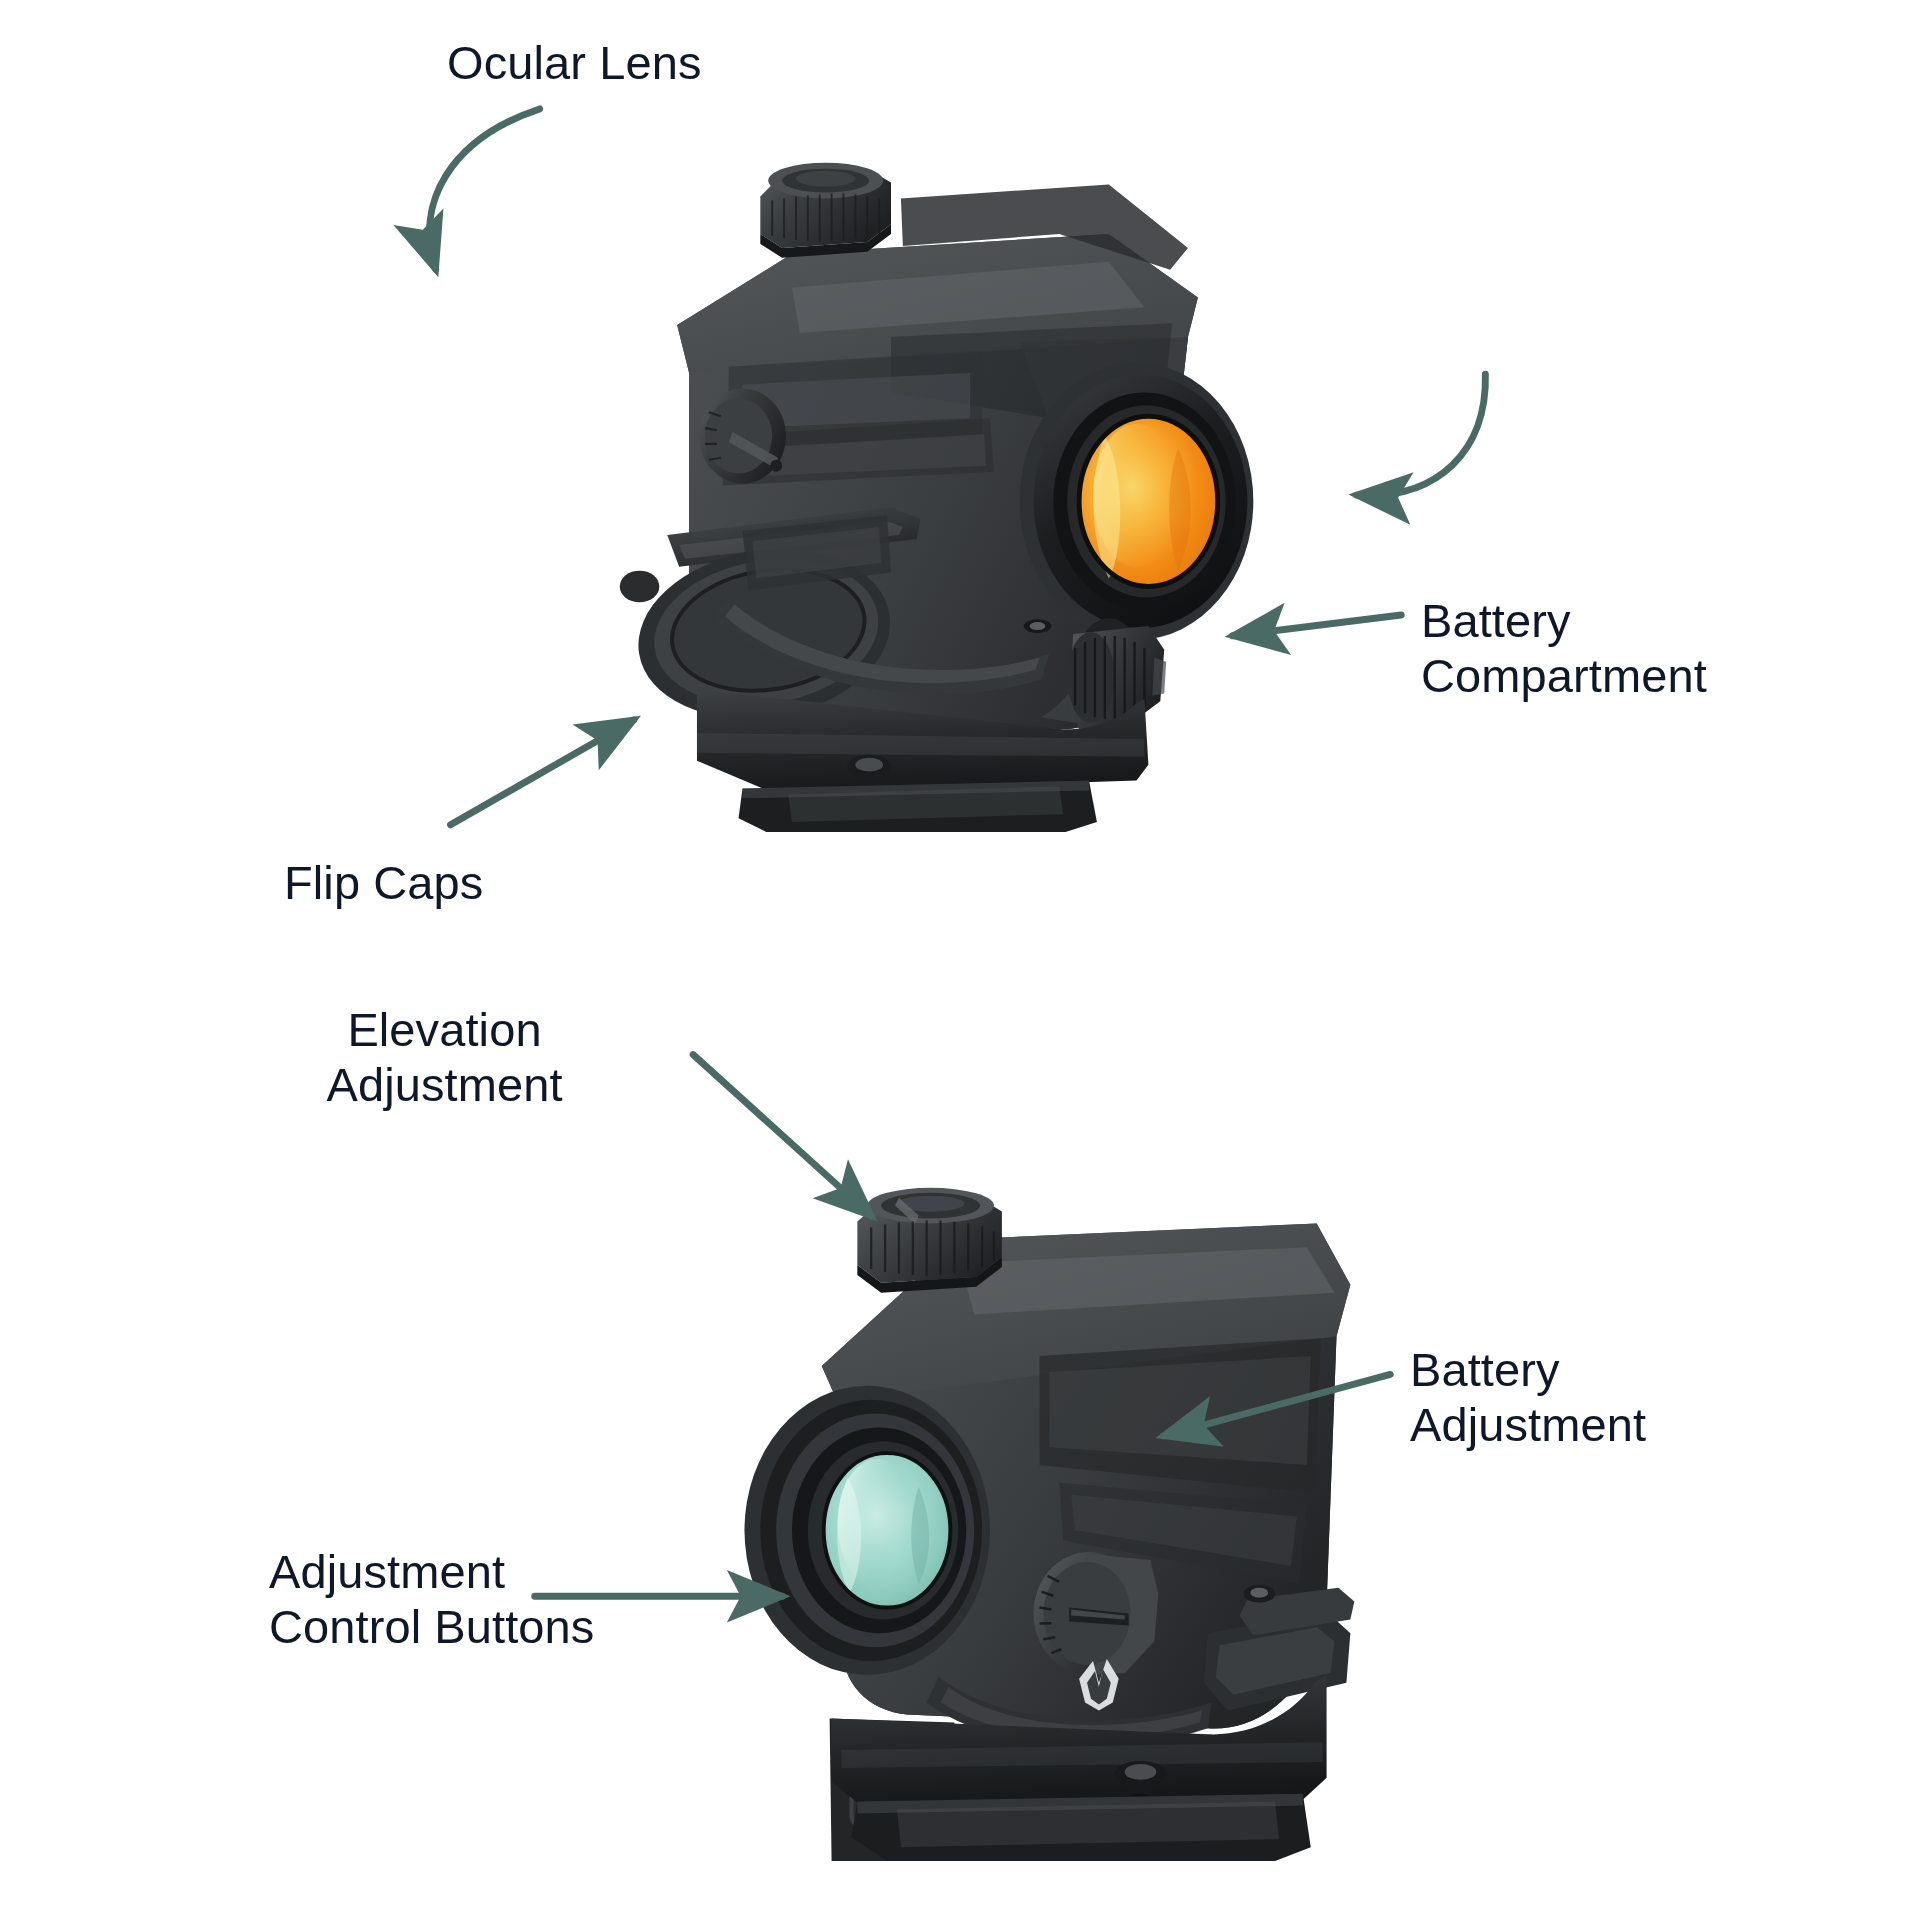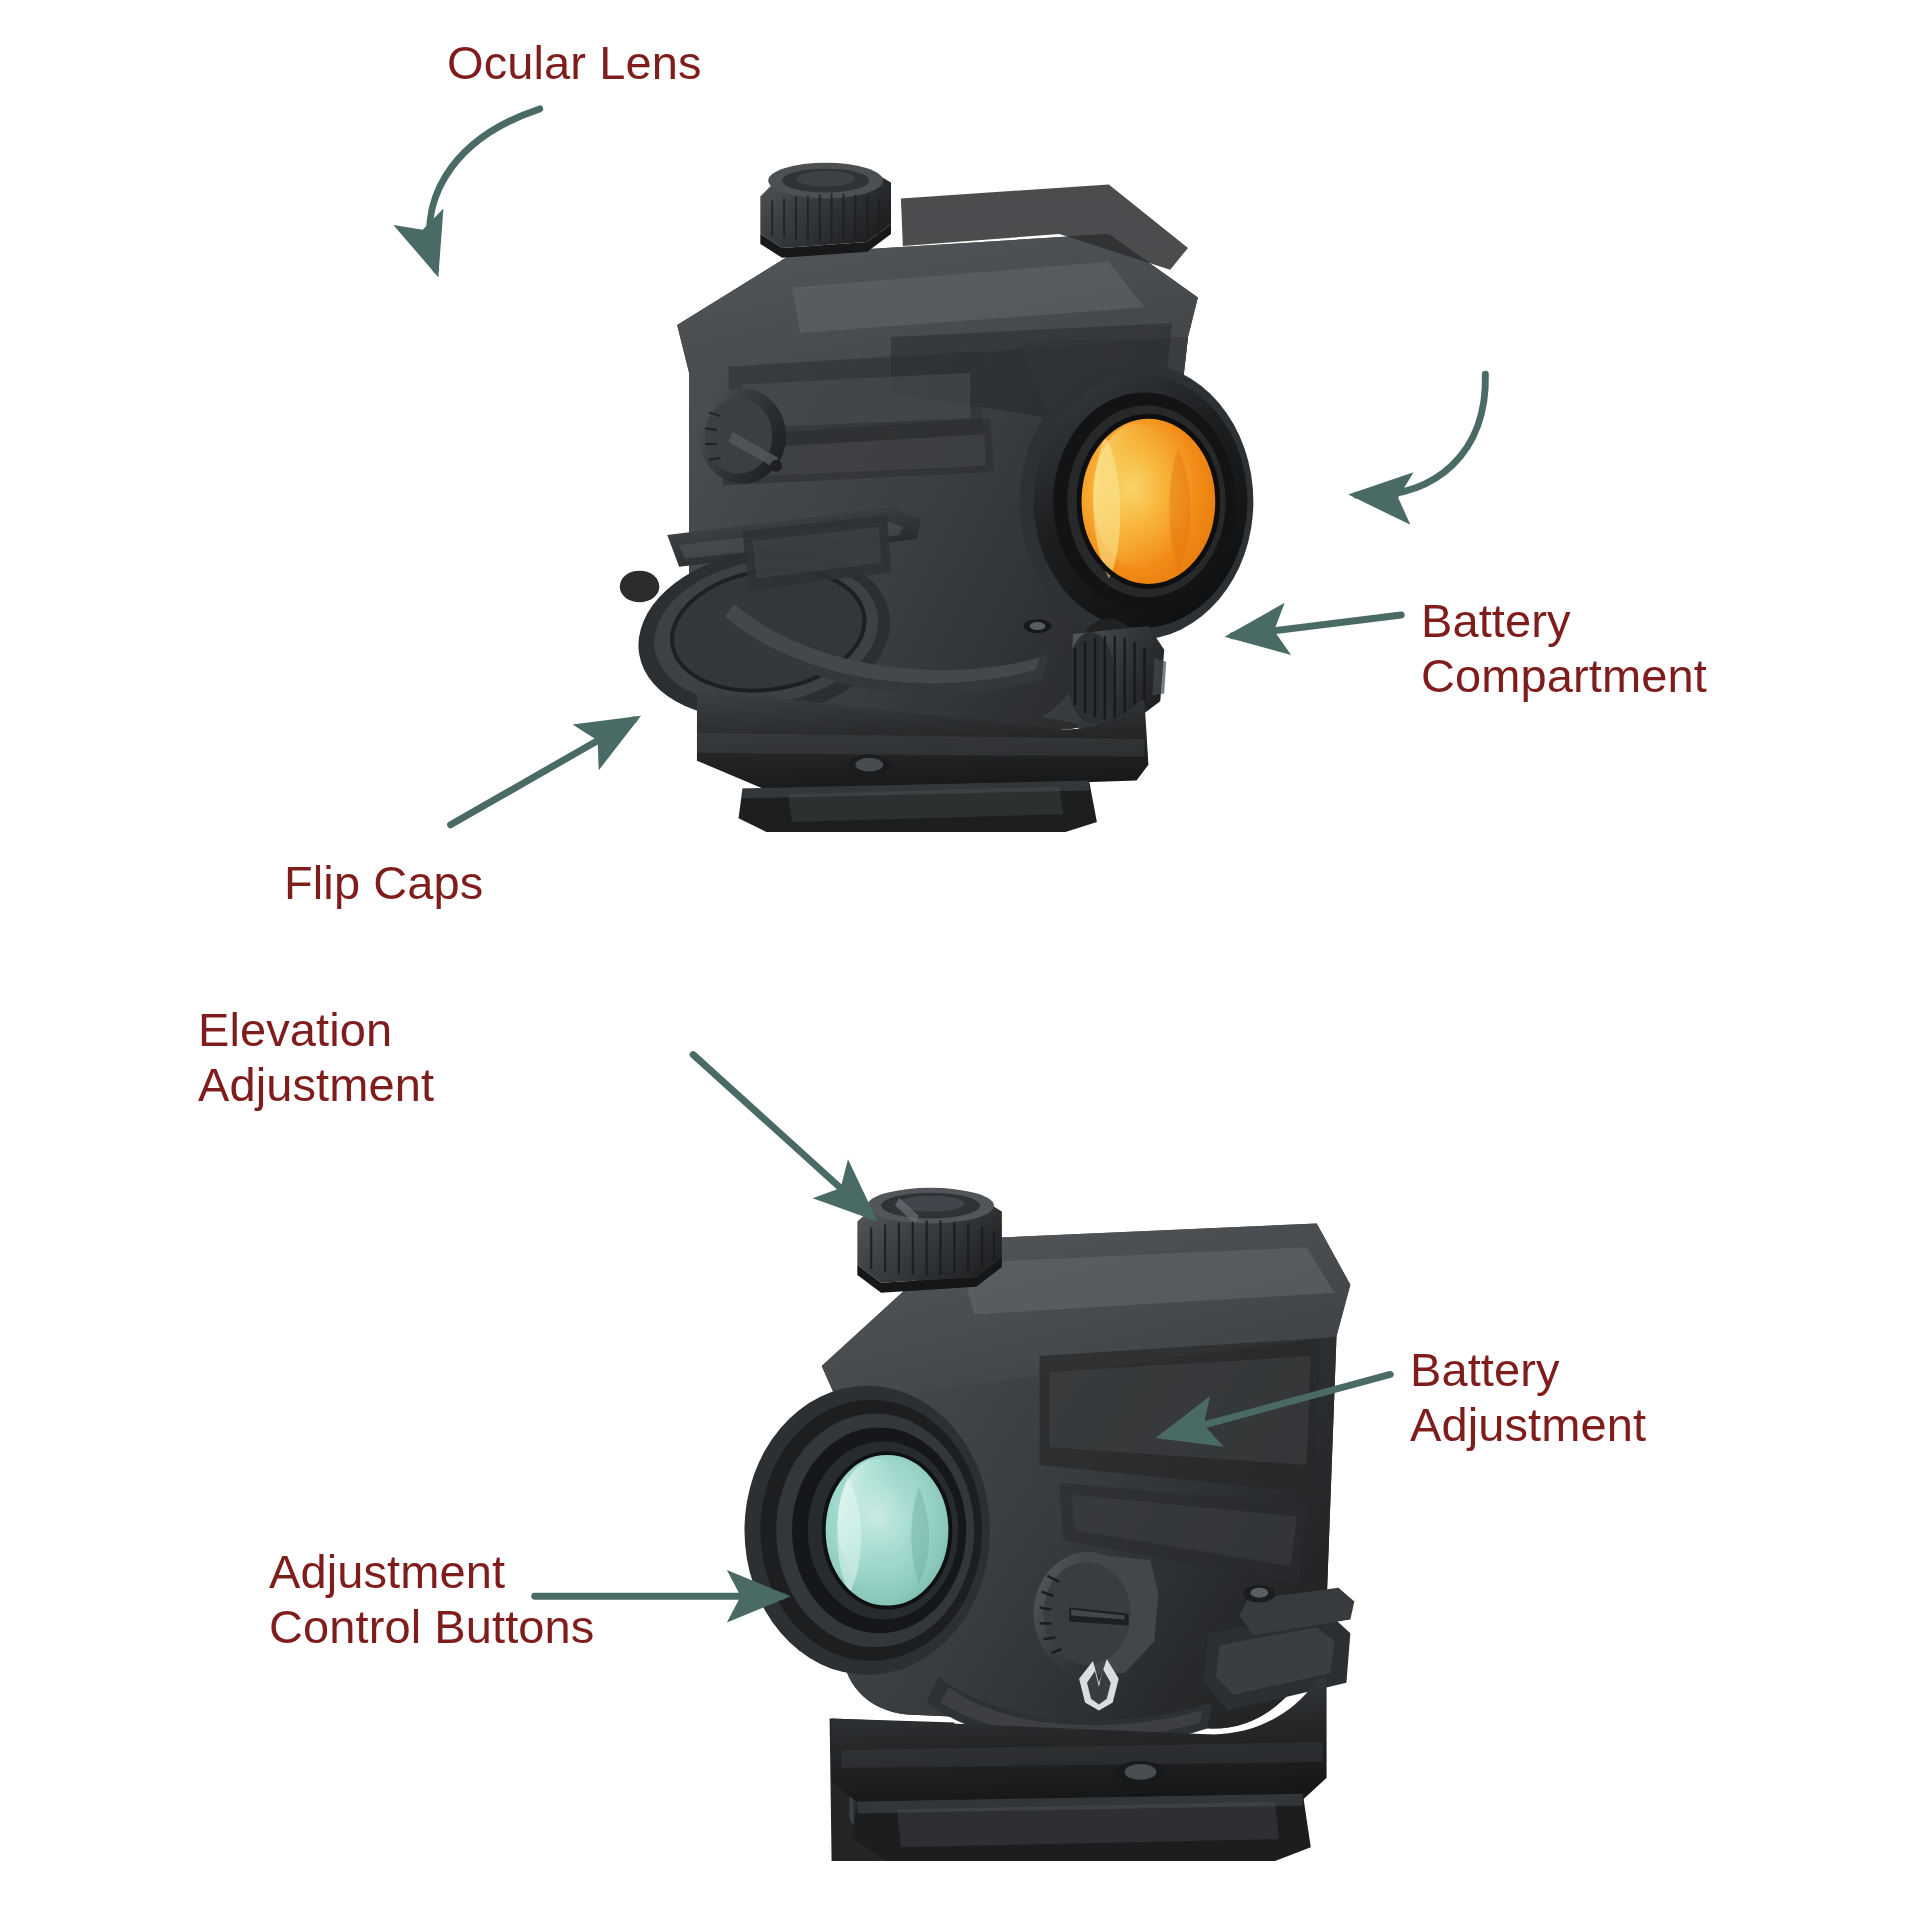--- a/index.html
+++ b/index.html
@@ -22,26 +22,26 @@
     background: #ffffff;
   }
   .figure {
     position: absolute;
   }
   .callout-label {
     position: absolute;
     font-family: "Liberation Sans", sans-serif;
     font-size: 47px;
     line-height: 1.17;
-    color: #7f1d1d;
+    color: #0f172a;
     letter-spacing: 0.1px;
     white-space: pre-line;
     font-weight: 400;
   }
-  .callout-label.align-right { text-align: left; }
+  .callout-label.align-right { text-align: center; }
   .callout-label.align-left  { text-align: left; }
   svg.overlay {
     position: absolute;
     left: 0; top: 0;
     width: 1927px;
     height: 1927px;
     pointer-events: none;
   }
   svg.scope-art { display: block; }
 </style>

